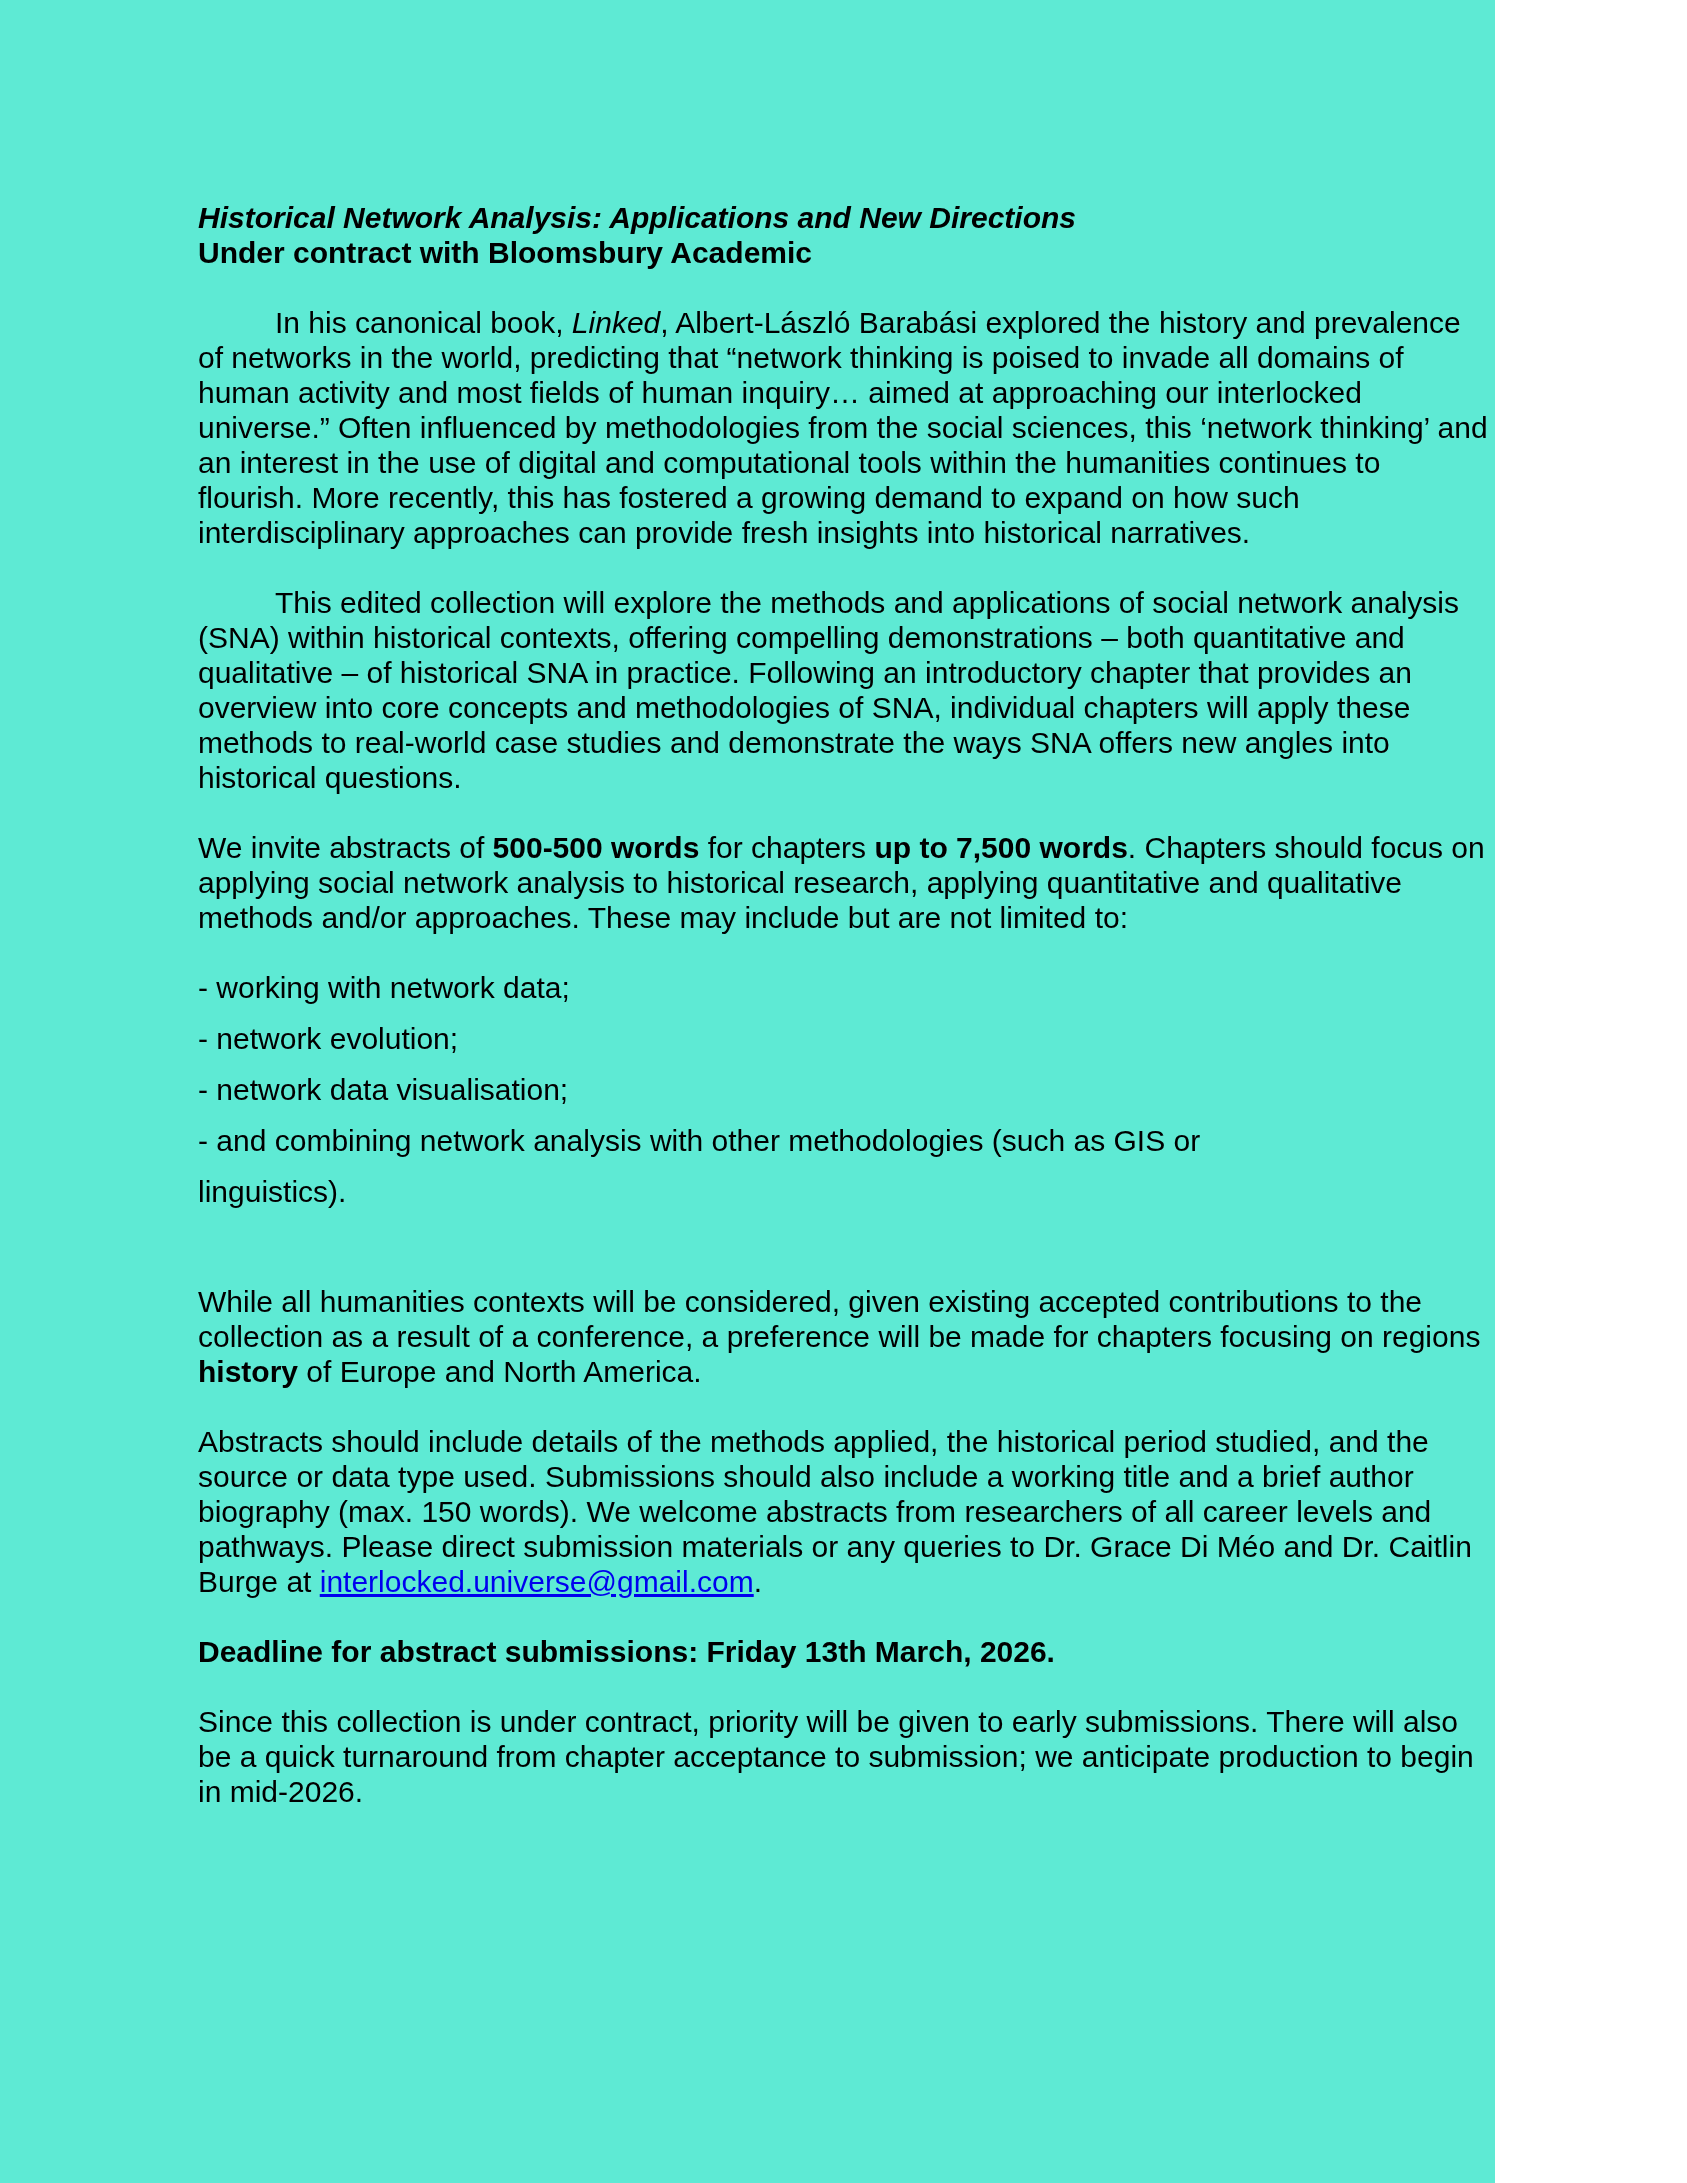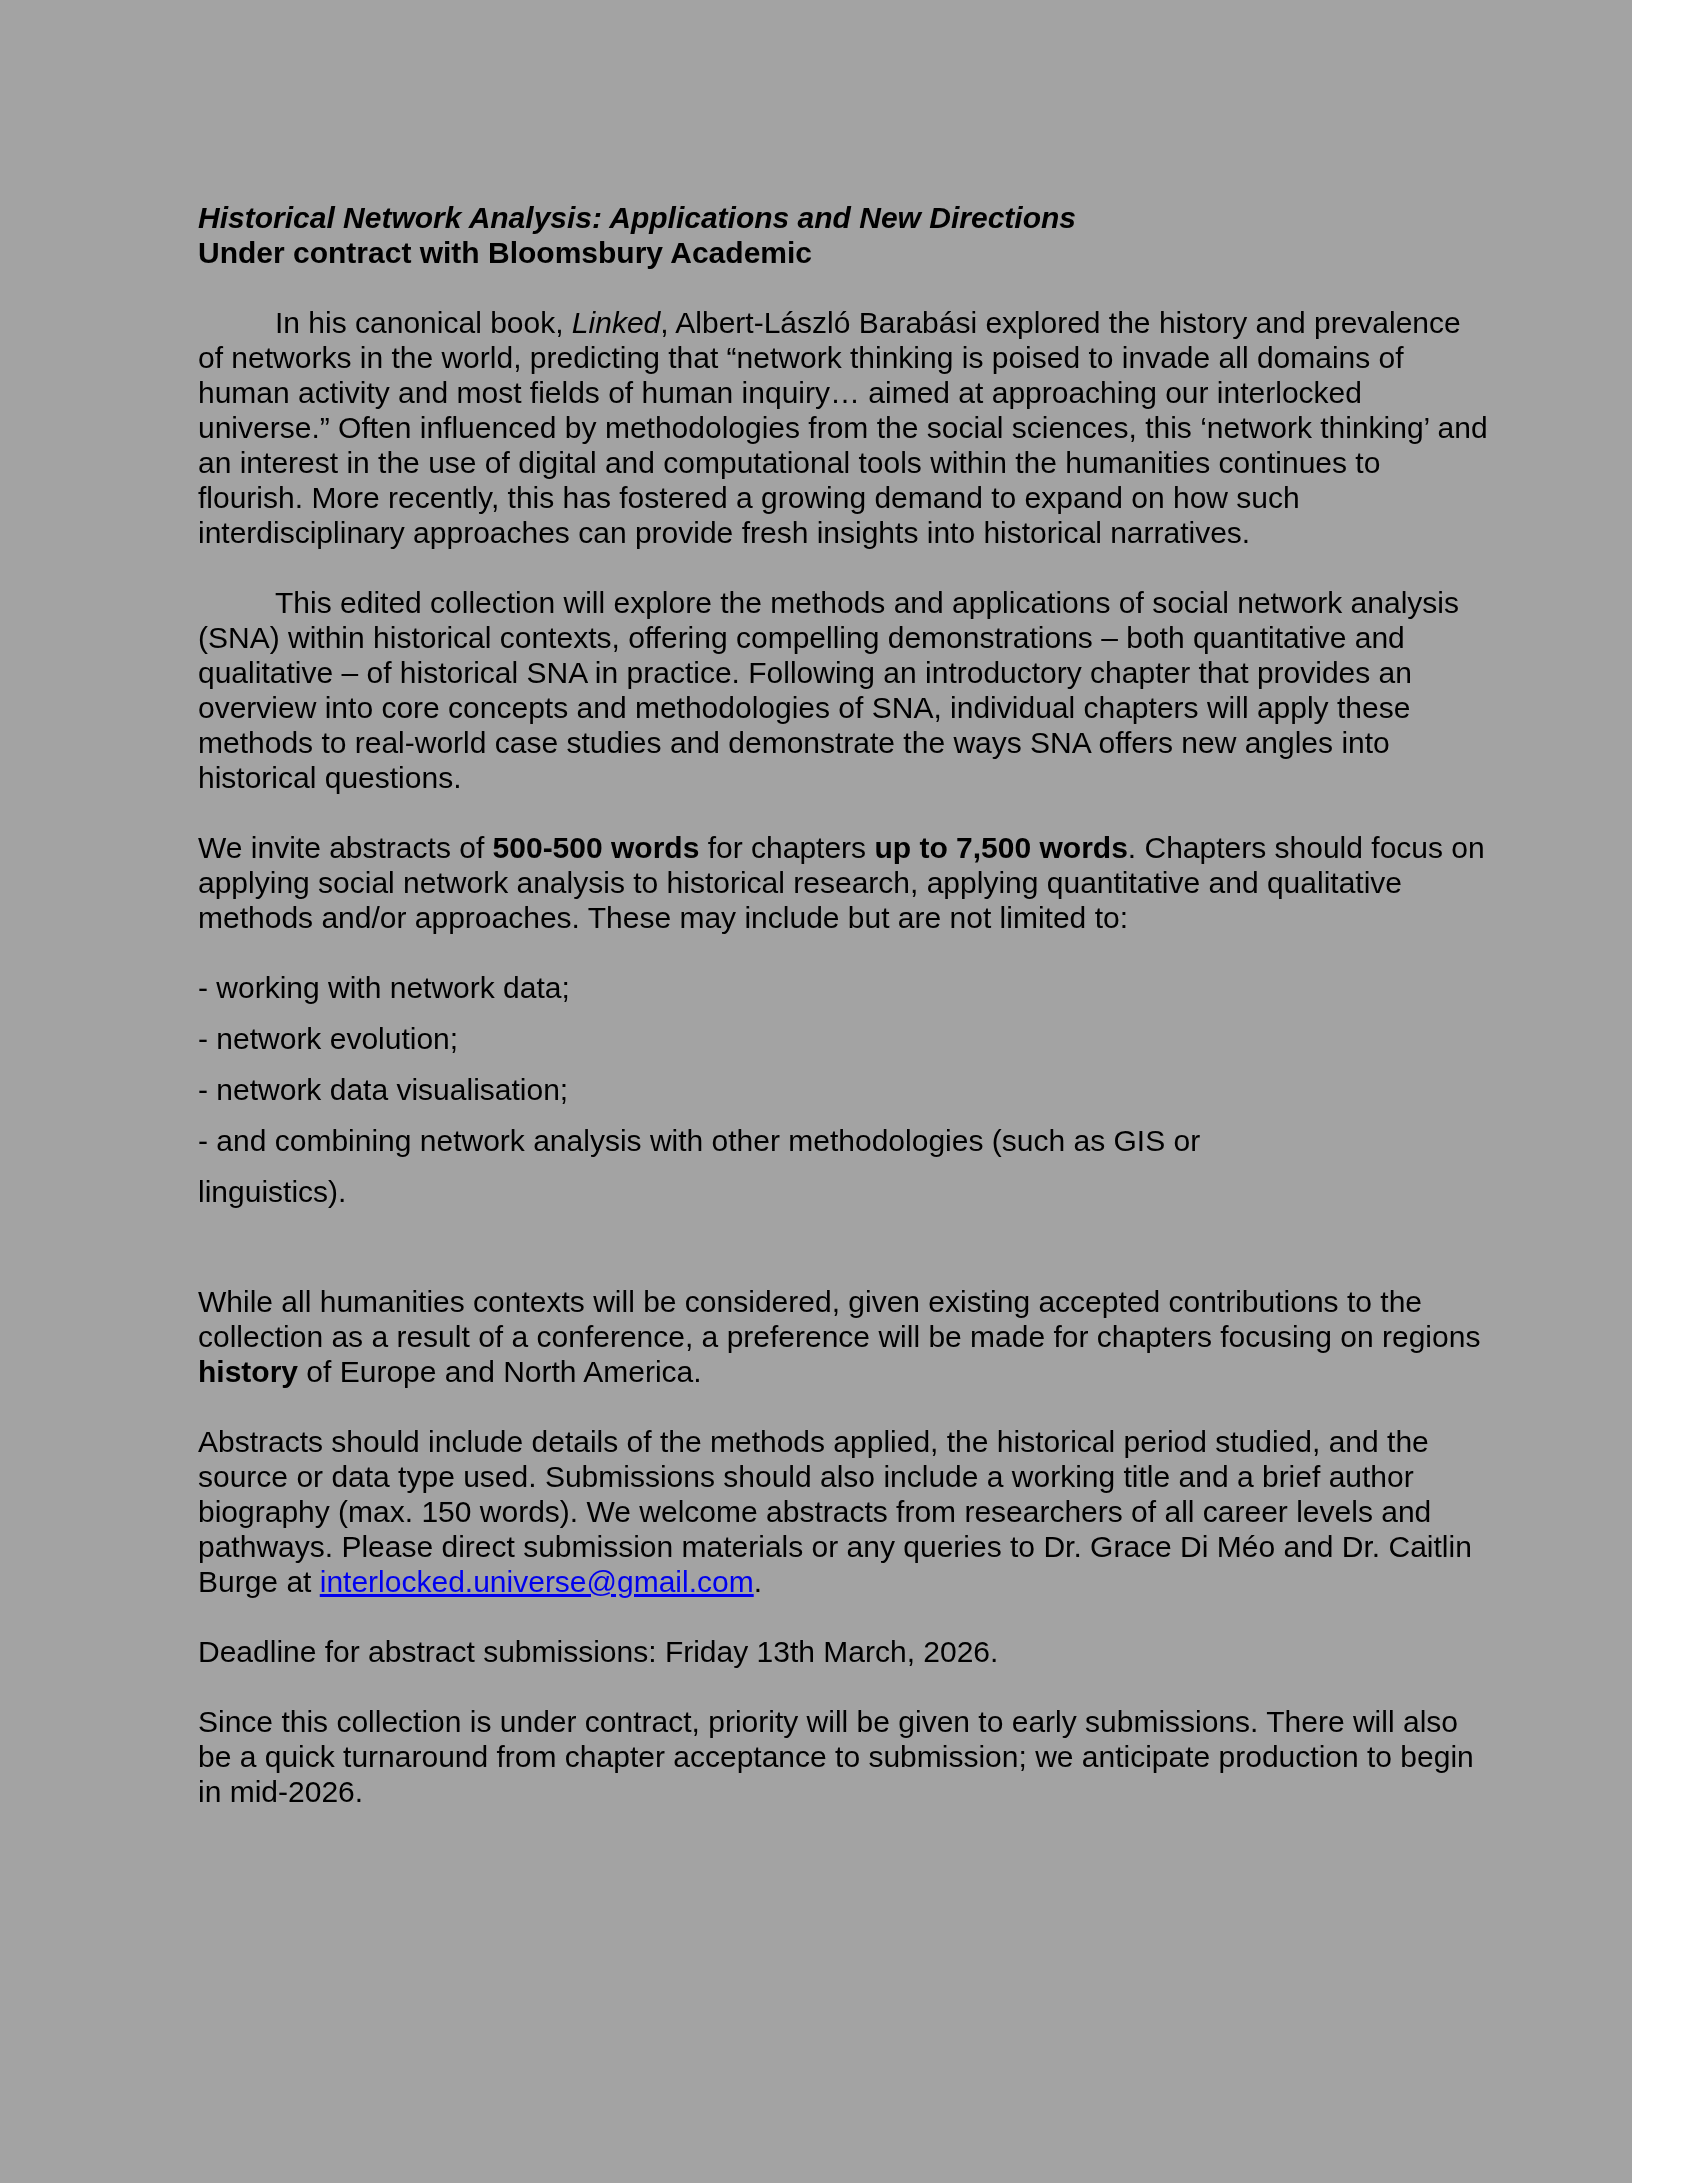--- a/index.html
+++ b/index.html
@@ -10,23 +10,23 @@
   body {
     width: 1687px;
     height: 2183px;
     position: relative;
     font-family: "Liberation Sans", sans-serif;
     color: #000000;
   }
   .page {
     position: absolute;
     top: 0; left: 0;
-    width: 1632px;
+    width: 1495px;
     height: 2183px;
-    background: #a3a3a3;
+    background: #5eead4;
   }
   .content {
     position: absolute;
     top: 200px;
     left: 198px;
     width: 1291px;
     font-size: 30px;
     line-height: 35px;
   }
   .title-block { margin: 0 0 35px 0; }
@@ -36,21 +36,21 @@
   }
   .doc-subtitle {
     font-weight: bold;
   }
   p { margin: 0 0 35px 0; }
   p.indent { text-indent: 77px; }
   p.list-item { margin: 0 0 16px 0; }
   p.list-last { margin: 0 0 75px 0; }
   .b { font-weight: bold; }
   .i { font-style: italic; }
-  .deadline { font-weight: normal; margin-top: 8px; }
+  .deadline { font-weight: bold; margin-top: 8px; }
   a.email {
     color: #0000ee;
     text-decoration: underline;
     cursor: pointer;
   }
 </style>
 </head>
 <body>
 
 <div class="page">

